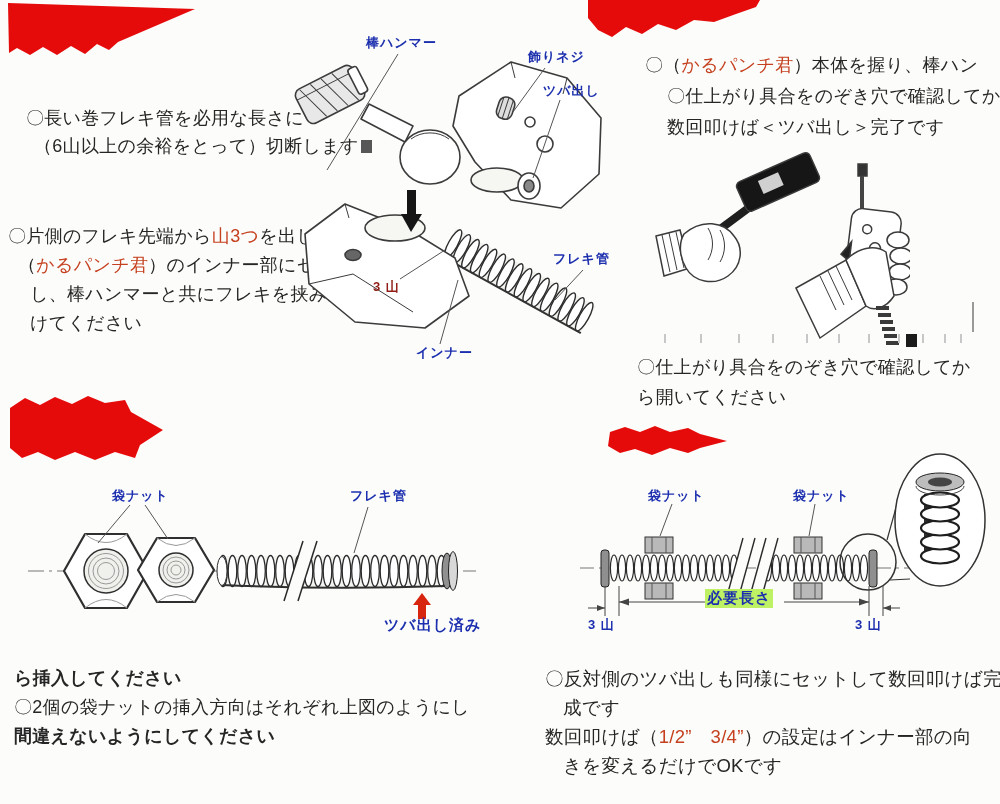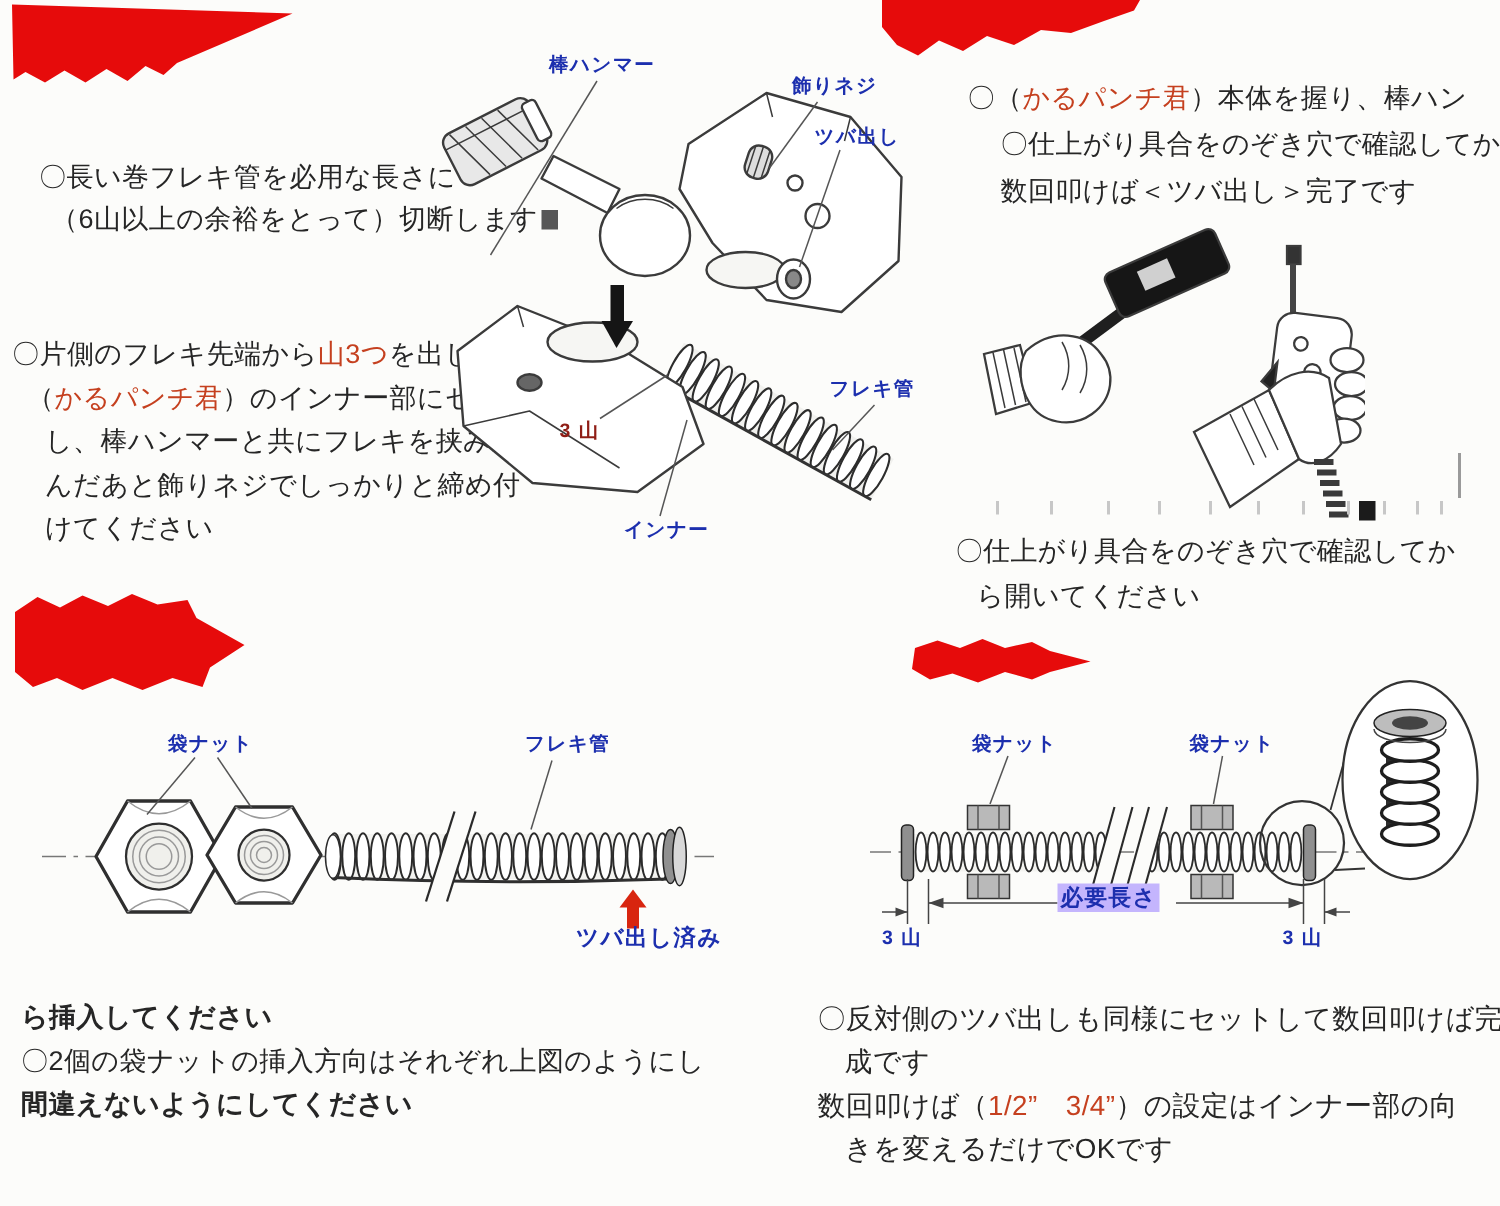--- a/index.html
+++ b/index.html
@@ -1,27 +1,27 @@
 <!DOCTYPE html>
 <html><head>
 <meta charset="utf-8">
 <style>
   html,body{margin:0;padding:0;background:#e8e8e8;}
   .page{position:relative;width:1000px;height:804px;background:#fcfcfa;overflow:hidden;
         font-family:"Liberation Sans","DejaVu Sans",sans-serif;color:#262626;}
   .abs{position:absolute;}
   .txt{position:absolute;font-size:18px;font-weight:500;letter-spacing:.3px;color:#262626;white-space:nowrap;}
   .ln{display:block;}
-  .i8{margin-left:8px;text-align:right;}  .i10{margin-left:10px;} .i14{margin-left:14px;}
+  .i8{margin-left:8px;text-align:right;}  .i10{margin-left:10px;} .i14{}
   .i18{margin-left:18px;} .i20{font-weight:bold;} .i22{margin-left:22px;}
   .red{color:#c5401f;}
   .lbl{position:absolute;font-size:13px;font-weight:bold;color:#1c2fae;letter-spacing:1px;white-space:nowrap;}
   .lbl.big{font-size:15px;}
   .lbl.dred{color:#8f1d15;}
-  .whitebg{background:#c4b5fd;padding:0 2px;}
+  .whitebg{background:#bef264;padding:0 2px;}
   .artifact-sq{display:inline-block;width:11px;height:13px;background:#3a3a3a;opacity:.85;margin-left:2px;vertical-align:-1px;}
   svg{display:block;}
 </style>
 </head>
 <body>
 
 <div class="page">
 
   <svg class="abs" style="left:5px;top:0" width="195" height="62" viewBox="0 0 195 62">
     <polygon fill="#e60b0b" points="3,3 190,9 113,42 104,50 92,44 80,54 66,46 52,55 38,47 25,55 12,48 4,53"></polygon>
@@ -38,21 +38,20 @@
 
   <div class="txt" style="left:26px;top:104px;line-height:28px">
     <span class="ln">〇長い巻フレキ管を必用な長さに</span>
     <span class="ln i8"><span>（6山以上の余裕をとって）切断します</span><span class="artifact-sq"></span></span>
   </div>
 
   <div class="txt" style="left:8px;top:222px;line-height:29px">
     <span class="ln"><span>〇片側のフレキ先端から</span><span class="red">山3つ</span><span>を出して</span></span>
     <span class="ln i10"><span>（</span><span class="red">かるパンチ君</span><span>）のインナー部にセット</span></span>
     <span class="ln i22">し、棒ハンマーと共にフレキを挟み込</span>
-    <span class="ln i22">んだあと飾りネジでしっかりと締め付</span>
     <span class="ln i22">けてください</span>
   </div>
 
   <svg class="abs" style="left:283px;top:22px" width="340" height="360" viewBox="0 0 340 360">
 
     <g transform="translate(170,222) rotate(29)">
       <rect x="-5" y="-15" width="160" height="30" fill="#f1f1ee"></rect>
       <g stroke="#2d2d2d" stroke-width="1.4" fill="#fff">
         <ellipse id="rA" cx="0" cy="0" rx="4.6" ry="16"></ellipse>
         <use href="#rA" x="10"></use>

